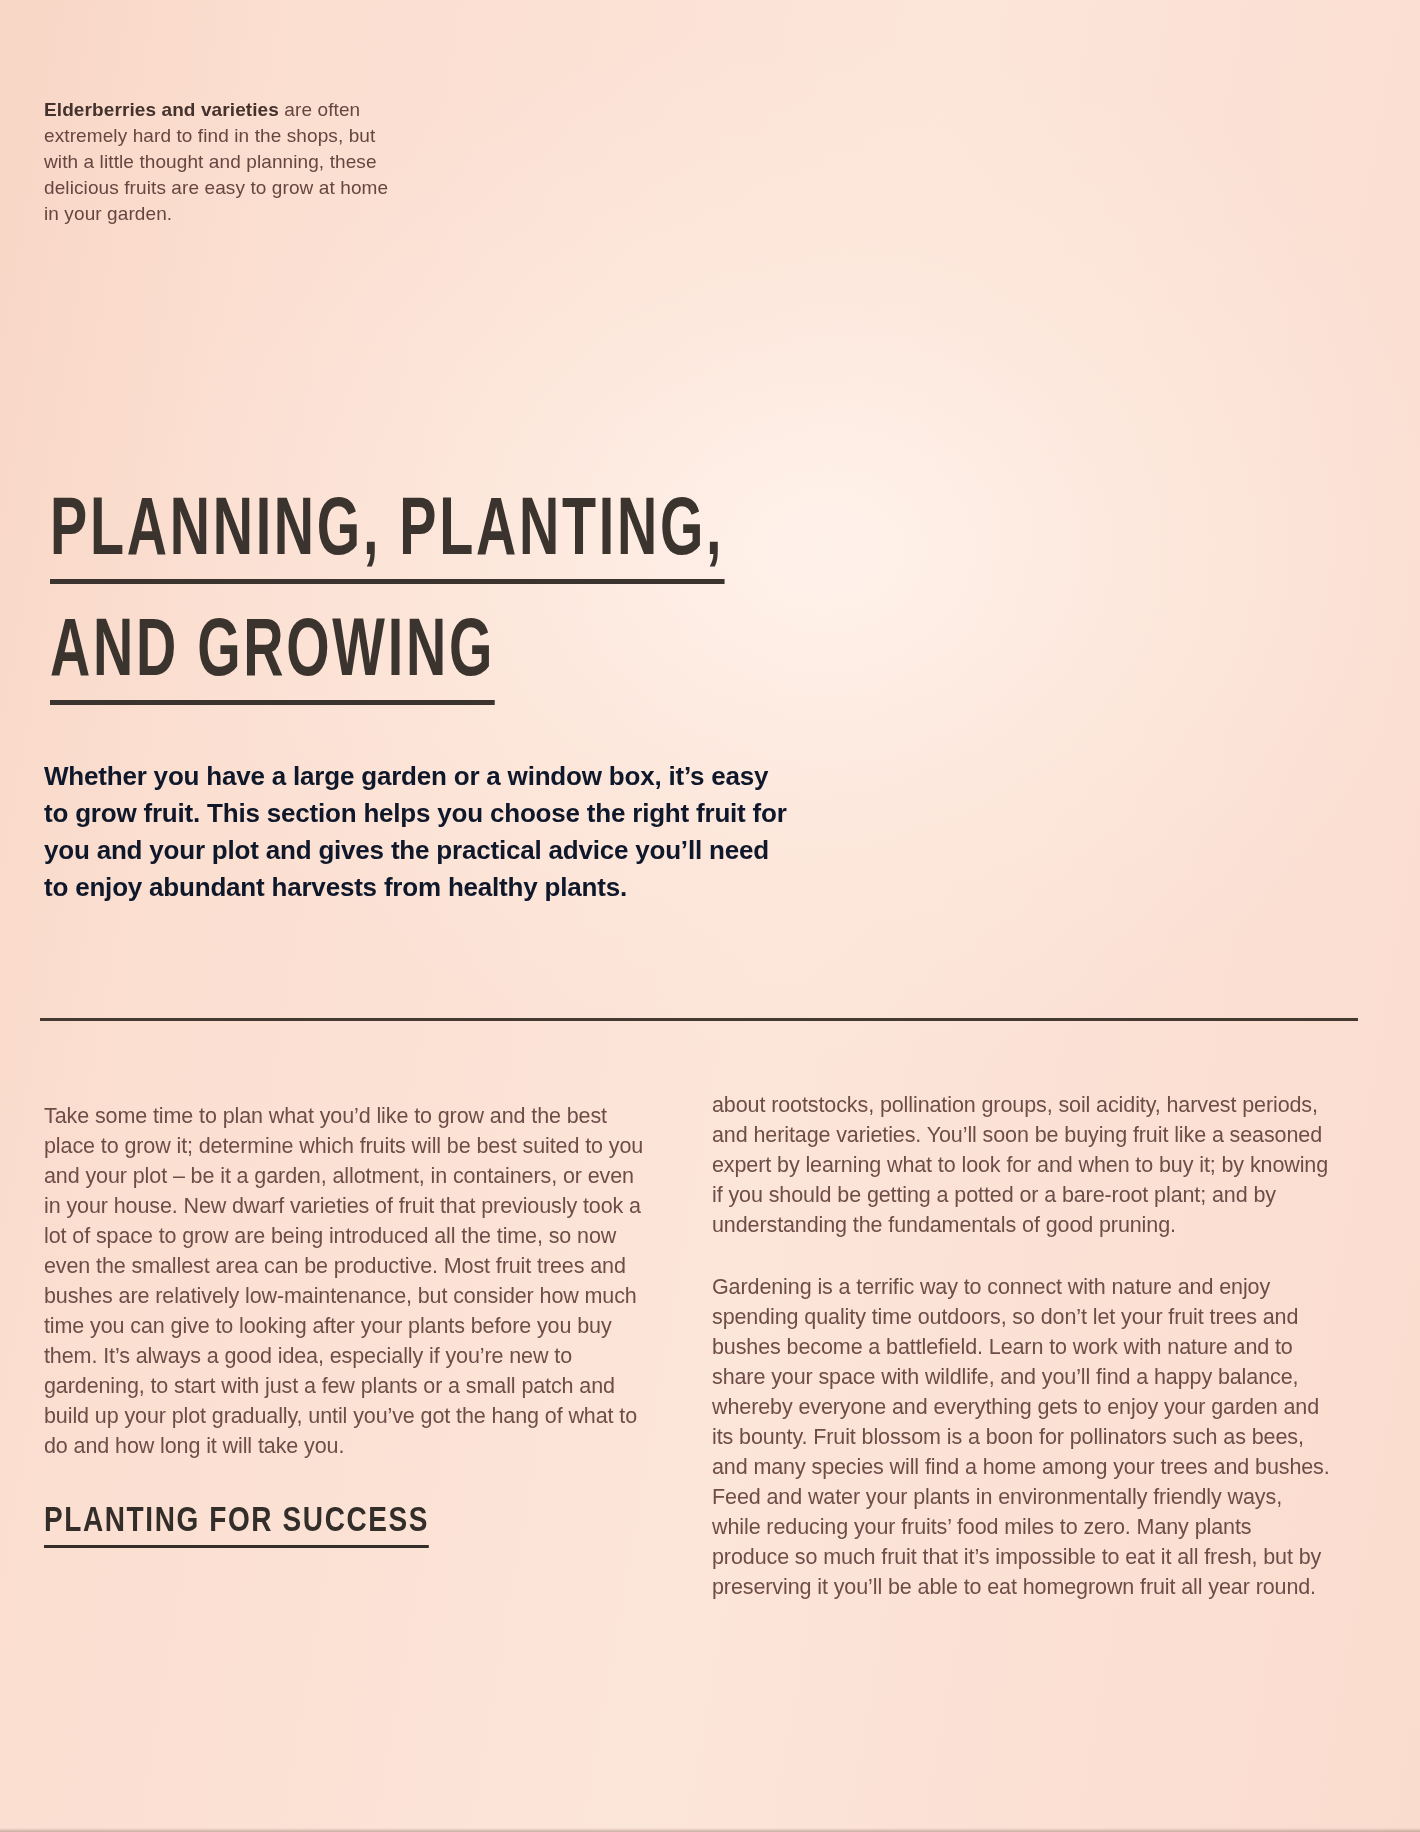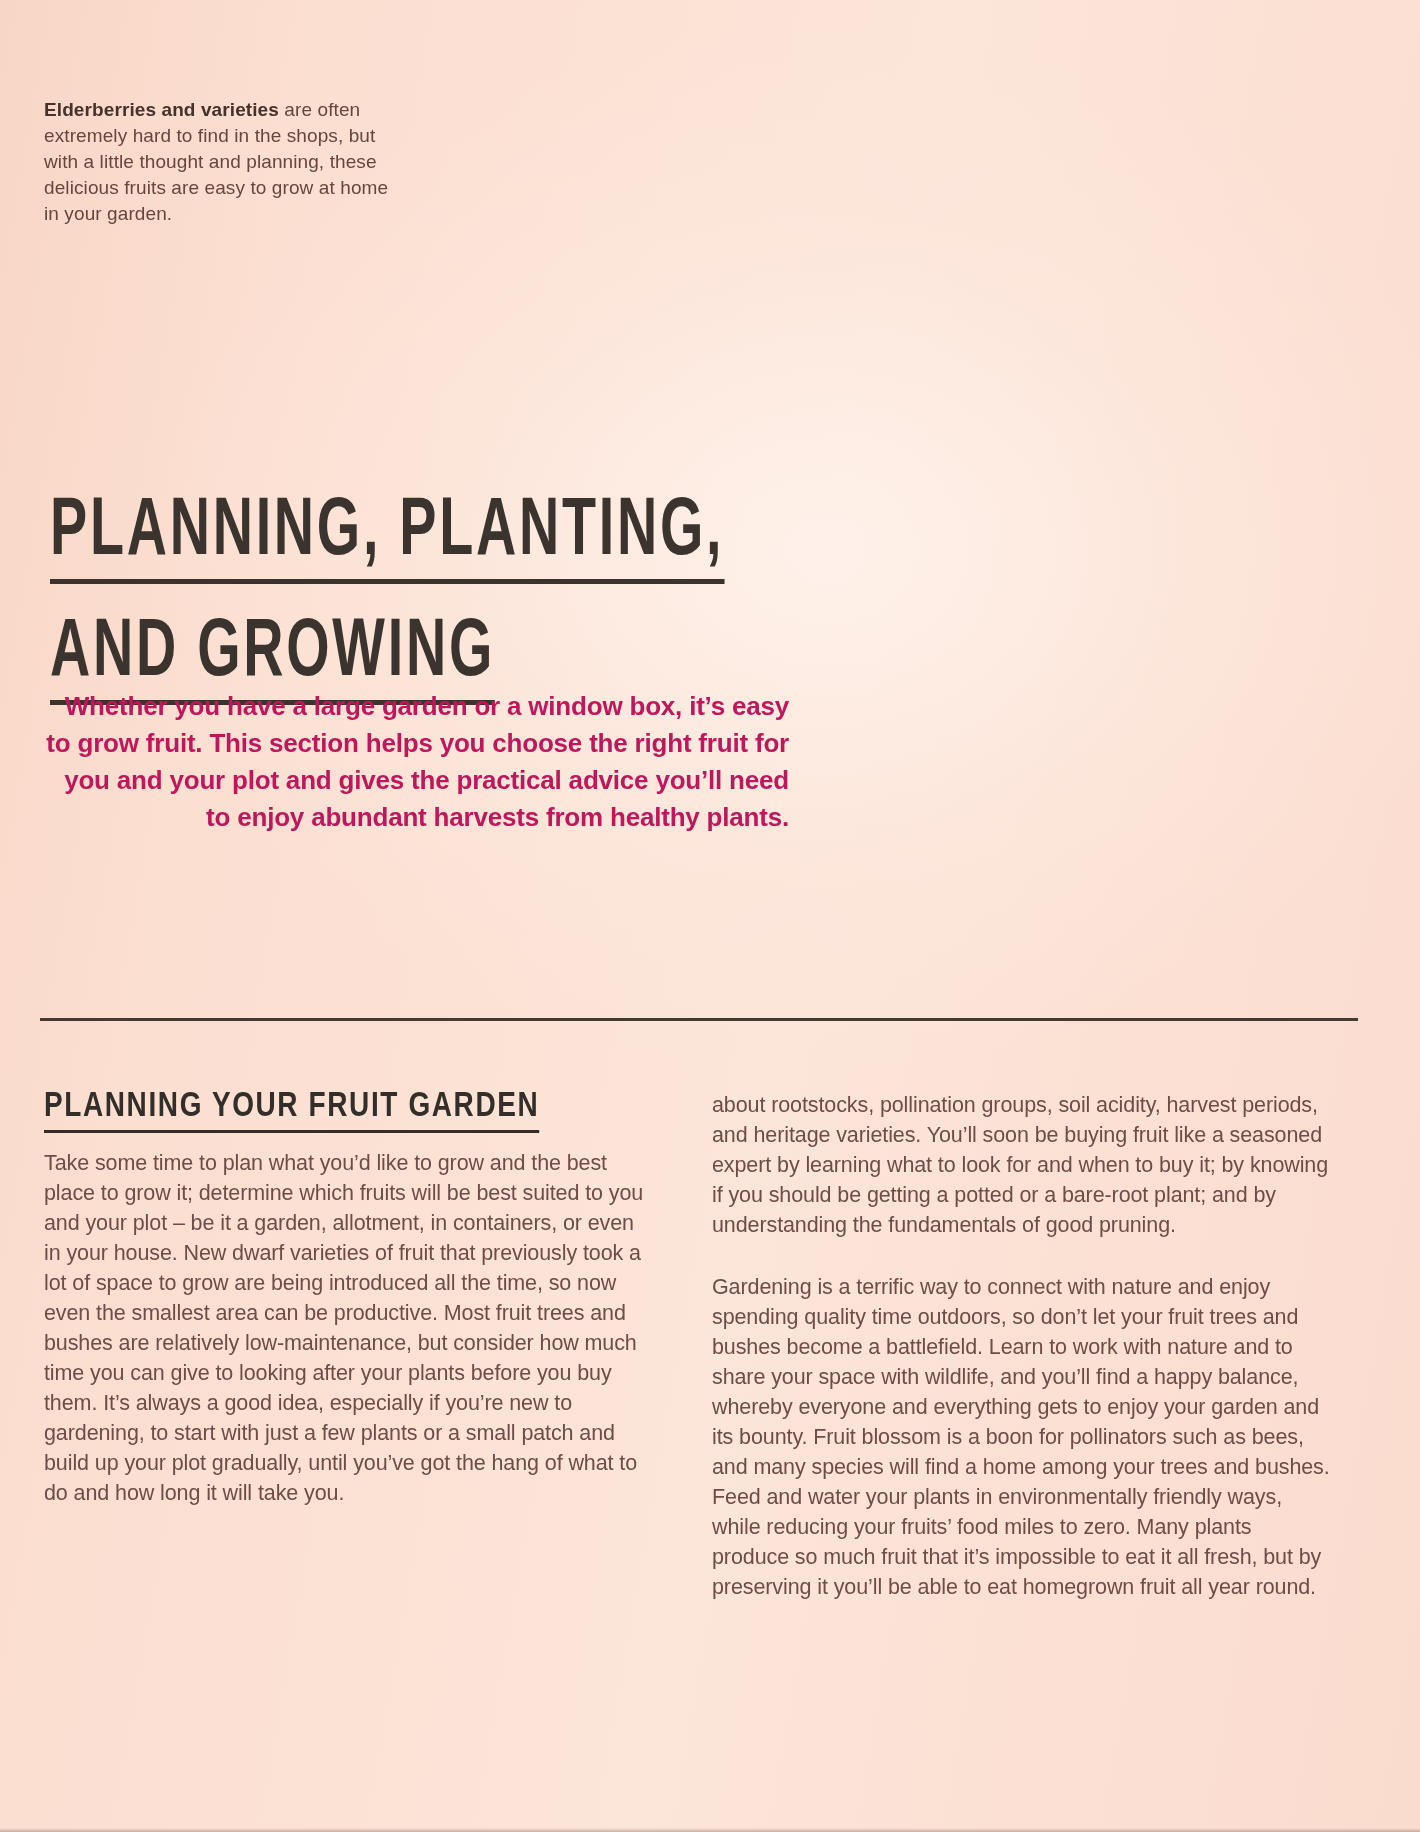--- a/index.html
+++ b/index.html
@@ -16,22 +16,22 @@
   }
   .caption b{color:#44322c;font-weight:bold;}
   .title-block{position:absolute;left:50px;top:464px;color:#3b342e;}
   .title-line{
     display:inline-block;transform:scaleX(.68);transform-origin:left top;
     font-weight:bold;font-size:82px;line-height:1;letter-spacing:4px;white-space:nowrap;
     padding-bottom:12px;border-bottom:5px solid #3b342e;
   }
   .title-line.second{margin-top:22px;}
   .intro{
-    position:absolute;left:44px;top:662px;width:745px;
-    font-size:26px;line-height:37px;font-weight:bold;color:#be185d;letter-spacing:-.2px;text-align:right;
+    position:absolute;left:44px;top:732px;width:745px;
+    font-size:26px;line-height:37px;font-weight:bold;color:#0f172a;letter-spacing:-.2px;
   }
   .rule{position:absolute;left:40px;top:1018px;width:1318px;height:3px;background:#453a31;}
   .col{position:absolute;top:1086px;}
   .col.left{left:44px;width:606px;}
   .col.right{left:712px;width:620px;}
   .section-heading{
     margin:0;color:#332e29;
   }
   .section-heading .hspan{
     display:inline-block;transform:scaleX(.8);transform-origin:left top;
@@ -55,24 +55,24 @@
 
 <h1 class="title-block"><span class="title-line">PLANNING, PLANTING,</span><br>
 <span class="title-line second">AND GROWING</span></h1>
 
 <p class="intro">Whether you have a large garden or a window box, it’s easy to grow fruit. This section helps you choose the right fruit for you and your plot and gives the practical advice you’ll need to enjoy abundant harvests from healthy plants.</p>
 
 <div class="rule"></div>
 
 <div class="col left">
   <div class="section">
-    <h2 class="section-heading"><span class="hspan">PLANNING YOUR FRUIT GARDEN</span></h2>
     <p class="body-text">Take some time to plan what you’d like to grow and the best place to grow it; determine which fruits will be best suited to you and your plot – be it a garden, allotment, in containers, or even in your house. New dwarf varieties of fruit that previously took a lot of space to grow are being introduced all the time, so now even the smallest area can be productive. Most fruit trees and bushes are relatively low-maintenance, but consider how much time you can give to looking after your plants before you buy them. It’s always a good idea, especially if you’re new to gardening, to start with just a few plants or a small patch and build up your plot gradually, until you’ve got the hang of what to do and how long it will take you.</p>
   </div>
   <div class="section">
+    <h2 class="section-heading"><span class="hspan">PLANTING FOR SUCCESS</span></h2>
   </div>
 </div>
 
 <div class="col right">
   <p class="body-text continuation">about rootstocks, pollination groups, soil acidity, harvest periods, and heritage varieties. You’ll soon be buying fruit like a seasoned expert by learning what to look for and when to buy it; by knowing if you should be getting a potted or a bare-root plant; and by understanding the fundamentals of good pruning.</p>
   <div class="section">
     <p class="body-text">Gardening is a terrific way to connect with nature and enjoy spending quality time outdoors, so don’t let your fruit trees and bushes become a battlefield. Learn to work with nature and to share your space with wildlife, and you’ll find a happy balance, whereby everyone and everything gets to enjoy your garden and its bounty. Fruit blossom is a boon for pollinators such as bees, and many species will find a home among your trees and bushes. Feed and water your plants in environmentally friendly ways, while reducing your fruits’ food miles to zero. Many plants produce so much fruit that it’s impossible to eat it all fresh, but by preserving it you’ll be able to eat homegrown fruit all year round.</p>
   </div>
 </div>
 

